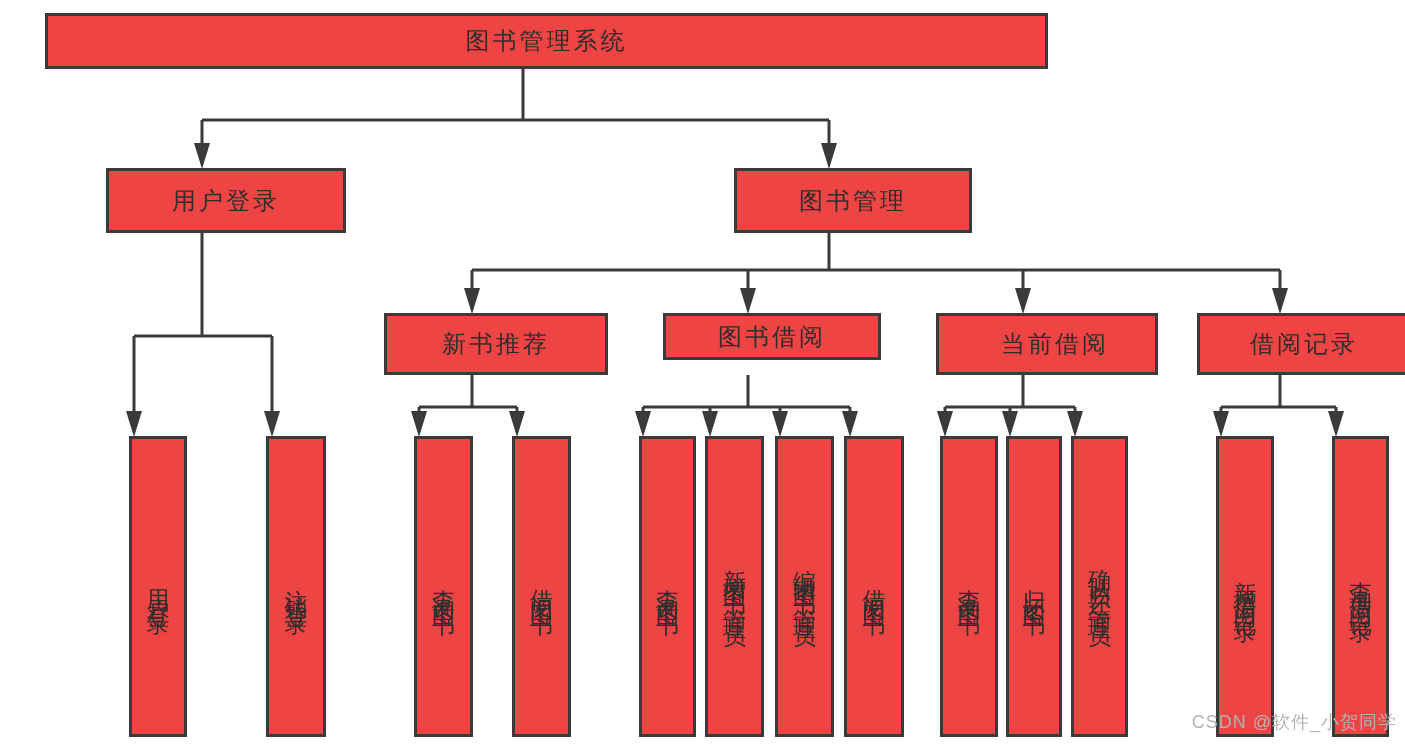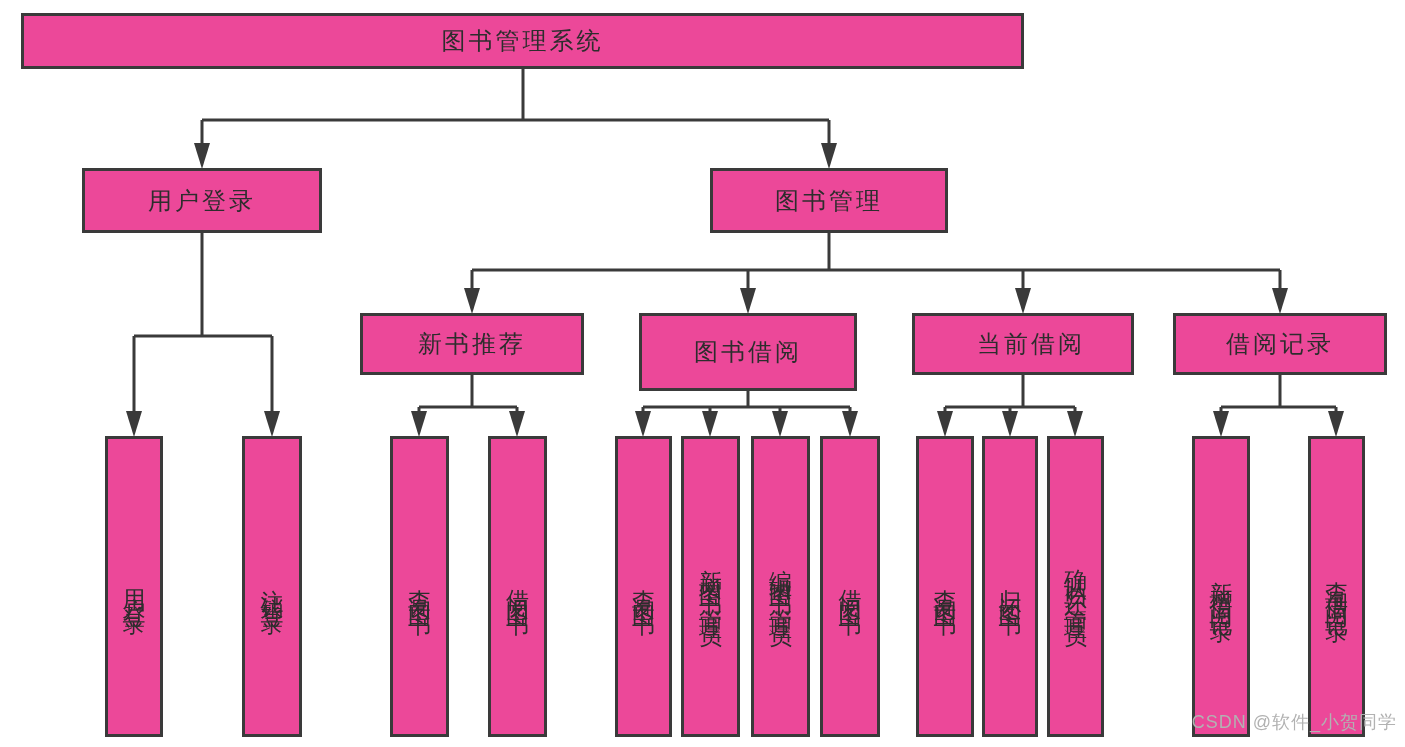--- a/index.html
+++ b/index.html
@@ -22,30 +22,31 @@
     stroke: var(--line, #3a3a3a);
     stroke-width: 3;
   }
   svg.connectors polygon {
     fill: var(--line, #3a3a3a);
     stroke: none;
   }
   .node {
     position: absolute;
     box-sizing: border-box;
-    background: #ec4899;
+    background: #ef4444;
     border: 3px solid var(--border, #3a3a3a);
     display: flex;
     align-items: center;
     justify-content: center;
     color: var(--text, #2d2d2d);
     font-size: 24px;
     letter-spacing: 3px;
     white-space: nowrap;
     z-index: 2;
+    margin-left: 24px;
   }
   .leaf {
     letter-spacing: 0;
   }
   .leaf .vtext {
     writing-mode: vertical-rl;
     letter-spacing: 8px;
     font-size: 23px;
     line-height: 1;
   }
@@ -124,21 +125,21 @@
   <div class="node" style="left:82px; top:168px; width:240px; height:65px;">
     <span>用户登录</span>
   </div>
   <div class="node" style="left:710px; top:168px; width:238px; height:65px;">
     <span>图书管理</span>
   </div>
 
   <div class="node" style="left:360px; top:313px; width:224px; height:62px;text-align:right;">
     <span>新书推荐</span>
   </div>
-  <div class="node" style="left:639px; top:313px; width:218px; height:78px;">
+  <div class="node" style="left:639px; top:313px; width:218px; height:47px;">
     <span>图书借阅</span>
   </div>
   <div class="node" style="left:912px; top:313px; width:222px; height:62px;padding-left:16px;">
     <span>当前借阅</span>
   </div>
   <div class="node" style="left:1173px; top:313px; width:214px; height:62px;">
     <span>借阅记录</span>
   </div>
 
   <div class="node leaf" style="left:105px; top:436px; width:58px; height:301px;">

